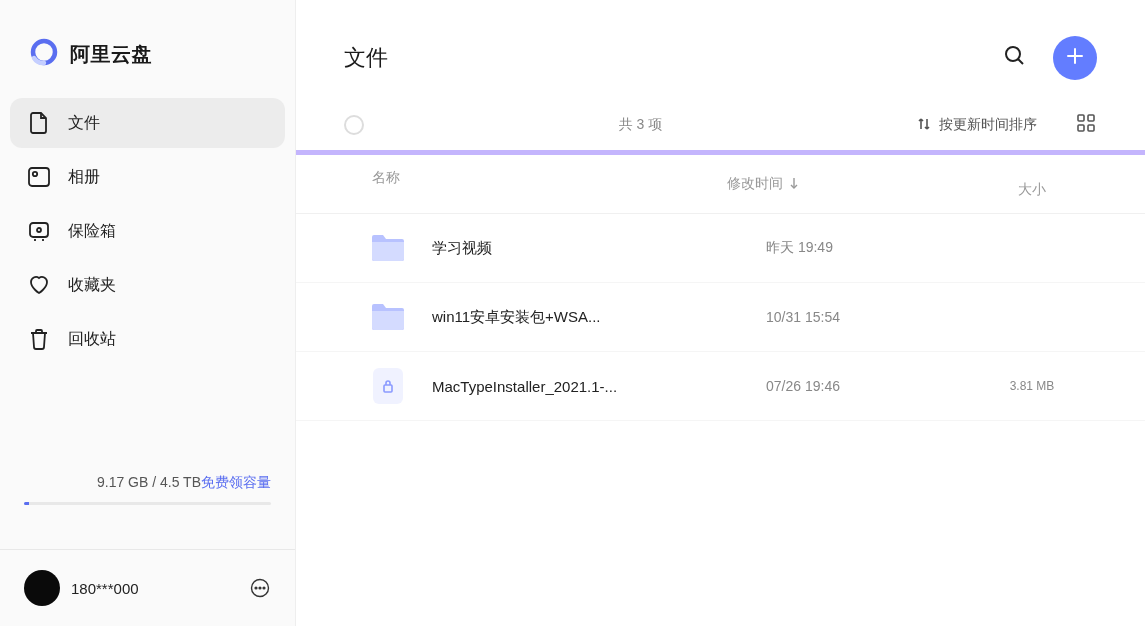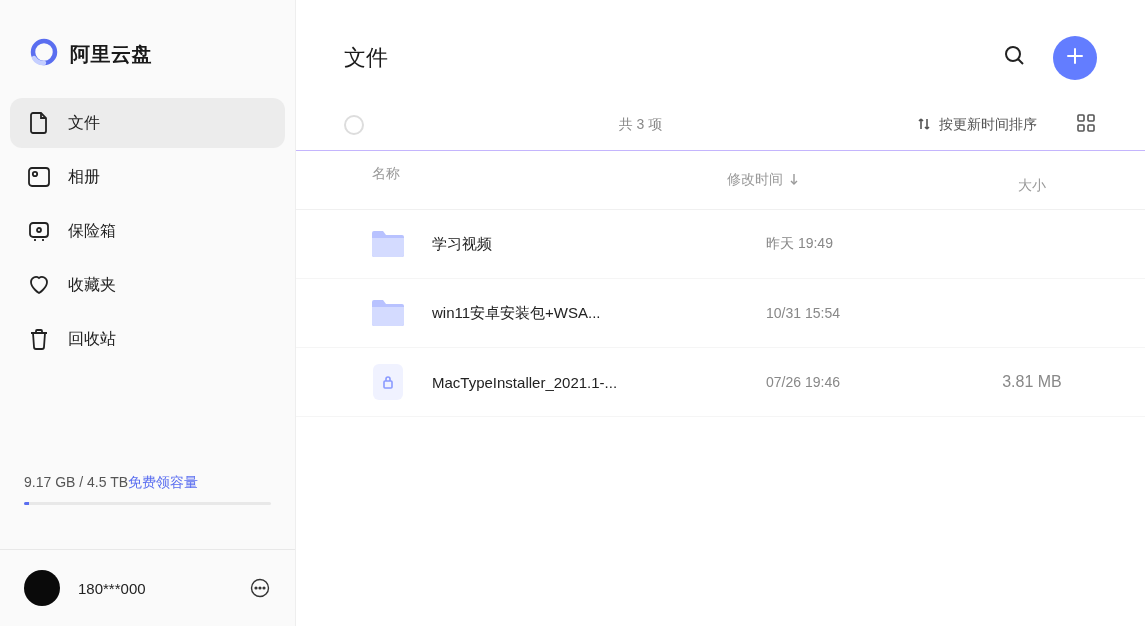--- a/index.html
+++ b/index.html
@@ -57,21 +57,21 @@
       display: flex;
       align-items: center;
       justify-content: center;
       flex-shrink: 0;
     }
     .storage {
       padding: 12px 24px 8px 24px;
     }
     .storage-row {
       display: flex;
-      justify-content: flex-start;
+      justify-content: flex-end;
       align-items: baseline;
       font-size: 14px;
       margin-bottom: 10px;
     }
     .storage-used { color: #555; }
     .storage-link { color: #5a6ef0; cursor: pointer; font-size: 14px; }
     .storage-bar {
       height: 3px;
       background: #e8e8e8;
       border-radius: 2px;
@@ -84,21 +84,21 @@
     }
     .sidebar-divider {
       height: 1px;
       background: #e8e8e8;
       margin: 36px 0 0 0;
     }
     .user-row {
       display: flex;
       align-items: center;
       padding: 20px 24px;
-      gap: 18px;
+      gap: 11px;
     }
     .avatar {
       width: 36px;
       height: 36px;
       border-radius: 50%;
       background: #0a0a0a;
     }
     .user-name {
       flex: 1;
       font-size: 15px;
@@ -185,21 +185,21 @@
       height: 22px;
       display: flex;
       align-items: center;
       justify-content: center;
       cursor: pointer;
       margin-left: 24px;
     }
     .list-header {
       display: flex;
       padding: 14px 48px;
-      border-top: 1px solid #c4b5fd;
+      border-top: 5px solid #c4b5fd;
       border-bottom: 1px solid #f0f0f0;
       font-size: 14px;
       color: #999;
     }
     .col-name { flex: 1; padding-left: 28px; }
     .col-time { width: 240px; display: flex; align-items: center; gap: 6px; }
     .col-size { width: 130px; text-align: center; margin-top: 12px; }
     .file-row {
       display: flex;
       align-items: center;
@@ -226,21 +226,21 @@
       padding-right: 28px;
     }
     .file-time {
       width: 240px;
       font-size: 14px;
       color: #888;
       padding-left: 39px;
     }
     .file-size {
       width: 130px;
-      font-size: 16px;
+      font-size: 12px;
       color: #888;
       text-align: center;
     }
     .folder-svg {
       width: 36px;
       height: 30px;
     }
     .doc-icon {
       width: 30px;
       height: 36px;

